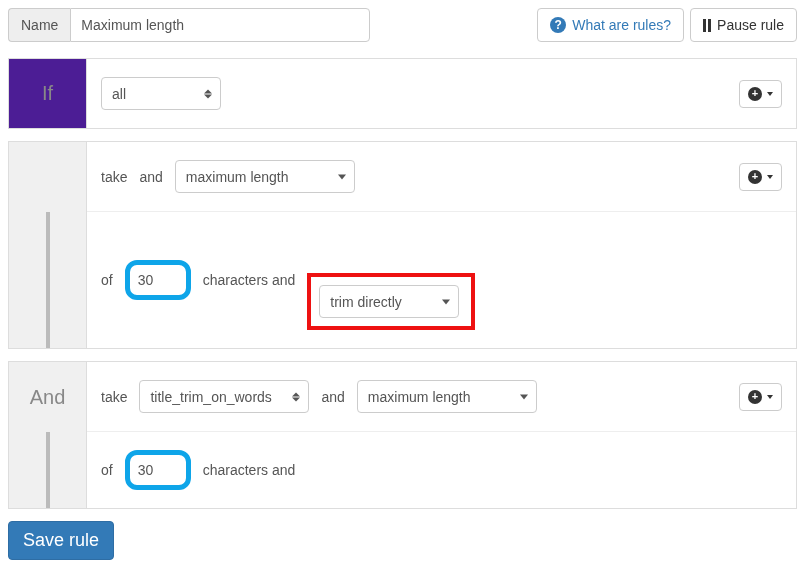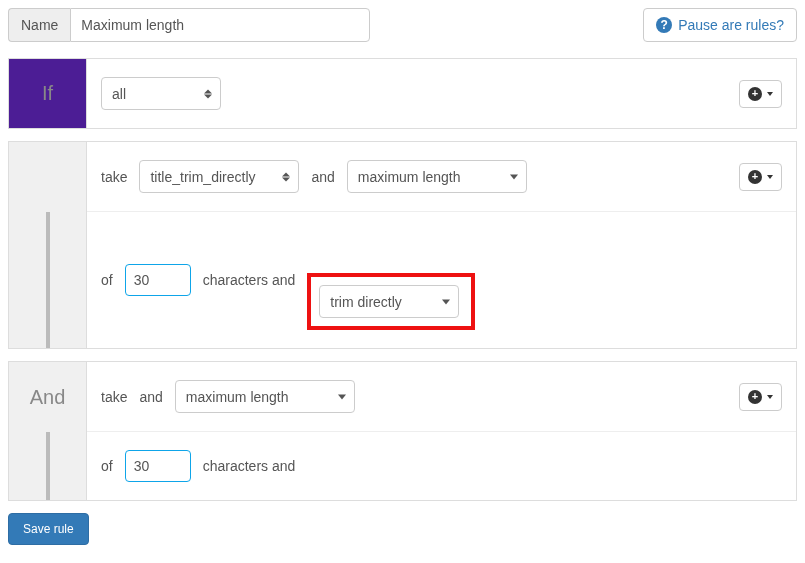--- a/index.html
+++ b/index.html
@@ -162,22 +162,22 @@
   .caret-ud span{
     width:0;height:0;
     border-left:4px solid transparent;
     border-right:4px solid transparent;
   }
   .caret-ud .up{ border-bottom:4px solid #555;}
   .caret-ud .dn{ border-top:4px solid #555;}
 
   .num-input{
     width:66px;
-    border:1px solid #0ea5e9;
-    border-radius:4px;
+    border:5px solid #0ea5e9;
+    border-radius:12px;
     padding:7px 8px;
     font-size:14px;
     color:#555;
   }
   .word{ color:#555; }
 
   .add-btn{
     margin-left:auto;
     border:1px solid #ccc;
     border-radius:4px;
@@ -208,21 +208,21 @@
     align-items:center;
     margin-top:43px;
   }
 
   .save-btn{
     background:#337ab7;
     border:1px solid #2e6da4;
     color:#fff;
     border-radius:4px;
     padding:8px 14px;
-    font-size:12px;
+    font-size:18px;
     cursor:pointer;
   }
   .outer-block{
     display:flex;
     border:1px solid #ddd;
     margin-bottom:12px;
   }
 </style>
 </head>
 <body>
@@ -230,21 +230,28 @@
 
 
 
 <div class="top-bar">
   <div class="name-label">Name</div>
   <input class="name-input" value="Maximum length" style="">
   <div class="top-spacer"></div>
   <div class="btn-group">
     <button class="btn btn-link">
       <span class="help-icon">?</span>
-      <span>Pause are rules?</span>
+      <span>What are rules?</span>
+    </button>
+    <button class="btn">
+      <span class="pause-icon">
+          <span></span>
+          <span></span>
+        </span>
+      <span>Pause rule</span>
     </button>
   </div>
 </div>
 
 
 <div class="block">
   <div class="block-label">If</div>
   <div class="block-body">
     <span class="sel-wrap updown">
       <select class="sel" style="width:120px">
@@ -263,29 +270,20 @@
 </div>
 
 
 <div class="outer-block">
   <div class="label-col">
     <div class="vline"></div>
   </div>
   <div class="row-wrap">
     <div class="row">
       <span class="word">take</span>
-      <span class="sel-wrap updown">
-        <select class="sel" style="width:160px">
-          <option>title_trim_directly</option>
-        </select>
-        <span class="caret-ud">
-            <span class="up"></span>
-            <span class="dn"></span>
-          </span>
-      </span>
       <span class="word">and</span>
       <span class="sel-wrap">
         <select class="sel" style="width:180px">
           <option>maximum length</option>
         </select>
       </span>
       <button class="add-btn">
         <span class="plus-circle">+</span>
         <span class="small-caret"></span>
       </button>
@@ -307,20 +305,29 @@
 
 
 <div class="outer-block">
   <div class="label-col">
     <div class="lbl-text">And</div>
     <div class="vline"></div>
   </div>
   <div class="row-wrap">
     <div class="row">
       <span class="word">take</span>
+      <span class="sel-wrap updown">
+        <select class="sel" style="width:170px">
+          <option>title_trim_on_words</option>
+        </select>
+        <span class="caret-ud">
+            <span class="up"></span>
+            <span class="dn"></span>
+          </span>
+      </span>
       <span class="word">and</span>
       <span class="sel-wrap">
         <select class="sel" style="width:180px">
           <option>maximum length</option>
         </select>
       </span>
       <button class="add-btn">
         <span class="plus-circle">+</span>
         <span class="small-caret"></span>
       </button>

